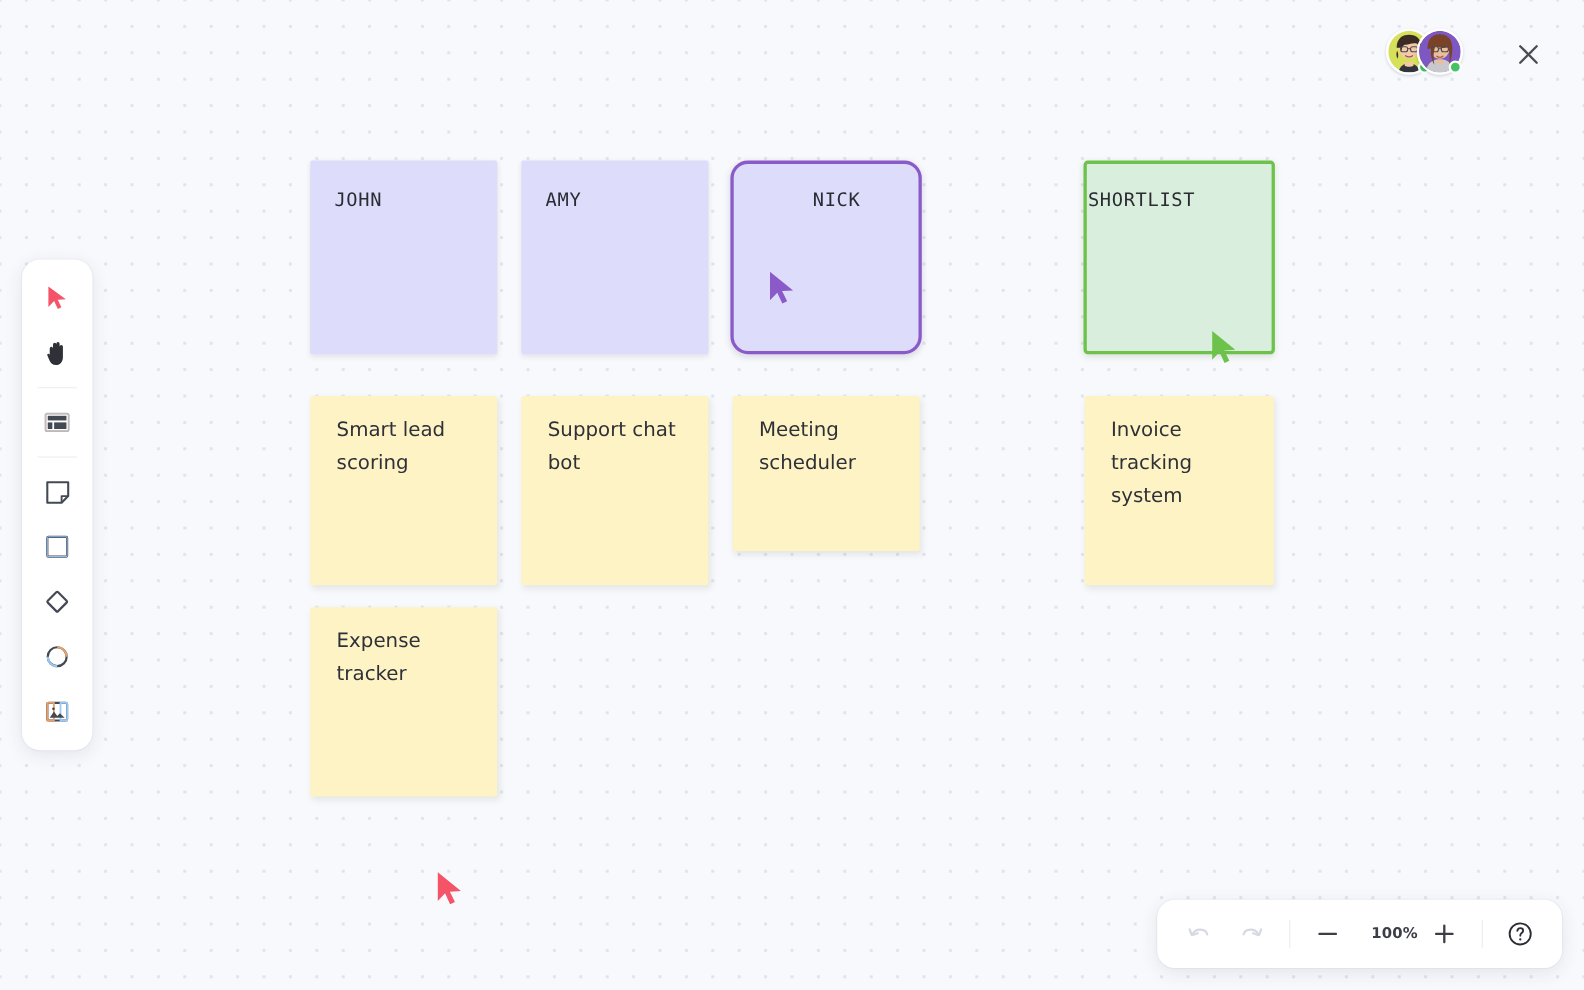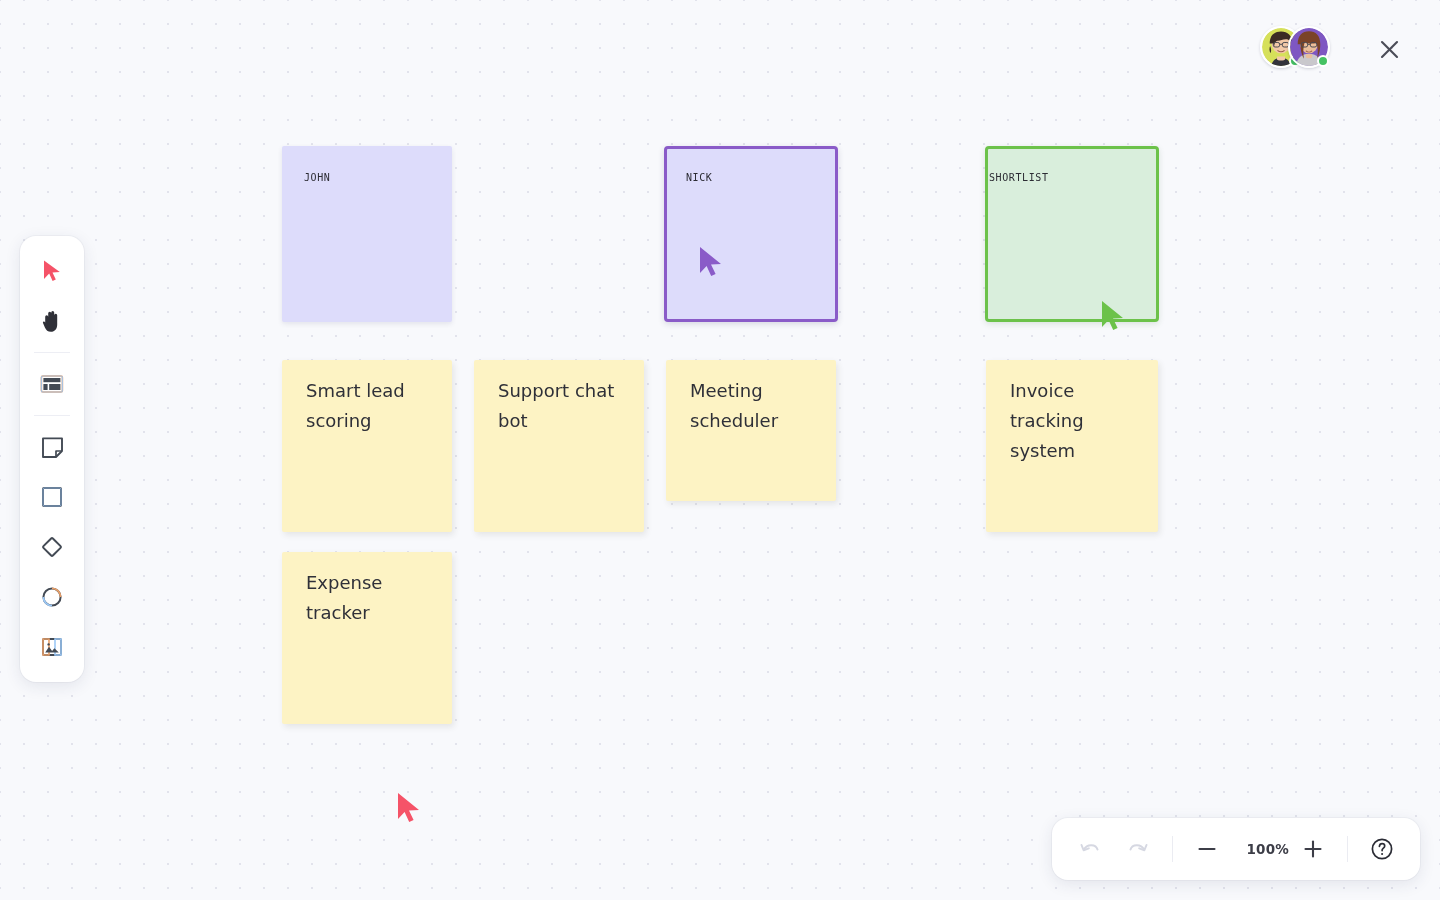--- a/index.html
+++ b/index.html
@@ -100,43 +100,44 @@
     margin: 6px 0;
   }
 
   
   .card {
     position: absolute;
     border-radius: 2px;
   }
   .card-label {
     font-family: "DejaVu Sans Mono", monospace;
-    font-size: 10px;
+    font-size: 17px;
     letter-spacing: .6px;
     color: #2B2B33;
     padding: 26px 0 0 22px;
     user-select: none;
   }
   .note-text {
     font-family: "DejaVu Sans", sans-serif;
     font-size: 18px;
     line-height: 30px;
     color: #2F3038;
     padding: 16px 24px 0 24px;
     user-select: none;
   }
   .frame-purple {
     background: #DDDCFB;
     box-shadow: 0 2px 5px rgba(45,45,90,.10);
   }
   .frame-purple-sel {
     background: #DDDCFB;
     border: 3px solid #8A5BC8;
-    border-radius: 4px;
+    border-radius: 16px;
     box-shadow: 0 2px 6px rgba(45,45,90,.16);
+    text-align: center;
   }
   .frame-green-sel {
     background: #D9EEDC;
     border: 3px solid #6CC24A;
     border-radius: 4px;
     box-shadow: 0 2px 6px rgba(45,90,45,.14);
   }
   .sticky-yellow {
     background: #FDF3C4;
     box-shadow: 2px 3px 6px rgba(60,60,40,.10);
@@ -303,20 +304,23 @@
         <path d="M4.2 16.4 8 10.8l3.1 4.2 2.3-2.7 4.4 4.1z" fill="#434A54"></path>
         <circle cx="7.6" cy="8.4" r="1.2" fill="#434A54"></circle>
       </svg>
     </div>
   </div>
 
   <div class="card frame-purple" style="left:282px; top:146px; width:170px; height:176px;">
     <div class="card-label">JOHN</div>
   </div>
 
+  <div class="card frame-purple" style="left:474px; top:146px; width:170px; height:176px;">
+    <div class="card-label">AMY</div>
+  </div>
 
   <div class="card frame-purple-sel" style="left:664px; top:146px; width:174px; height:176px;">
     <div class="card-label" style="padding-top:23px; padding-left:19px;">NICK</div>
   </div>
 
   <div class="card frame-green-sel" style="left:985px; top:146px; width:174px; height:176px;">
     <div class="card-label" style="padding-top:23px; padding-left:1px;">SHORTLIST</div>
   </div>
 
   <div class="card sticky-yellow" style="left:282px; top:360px; width:170px; height:172px;">

